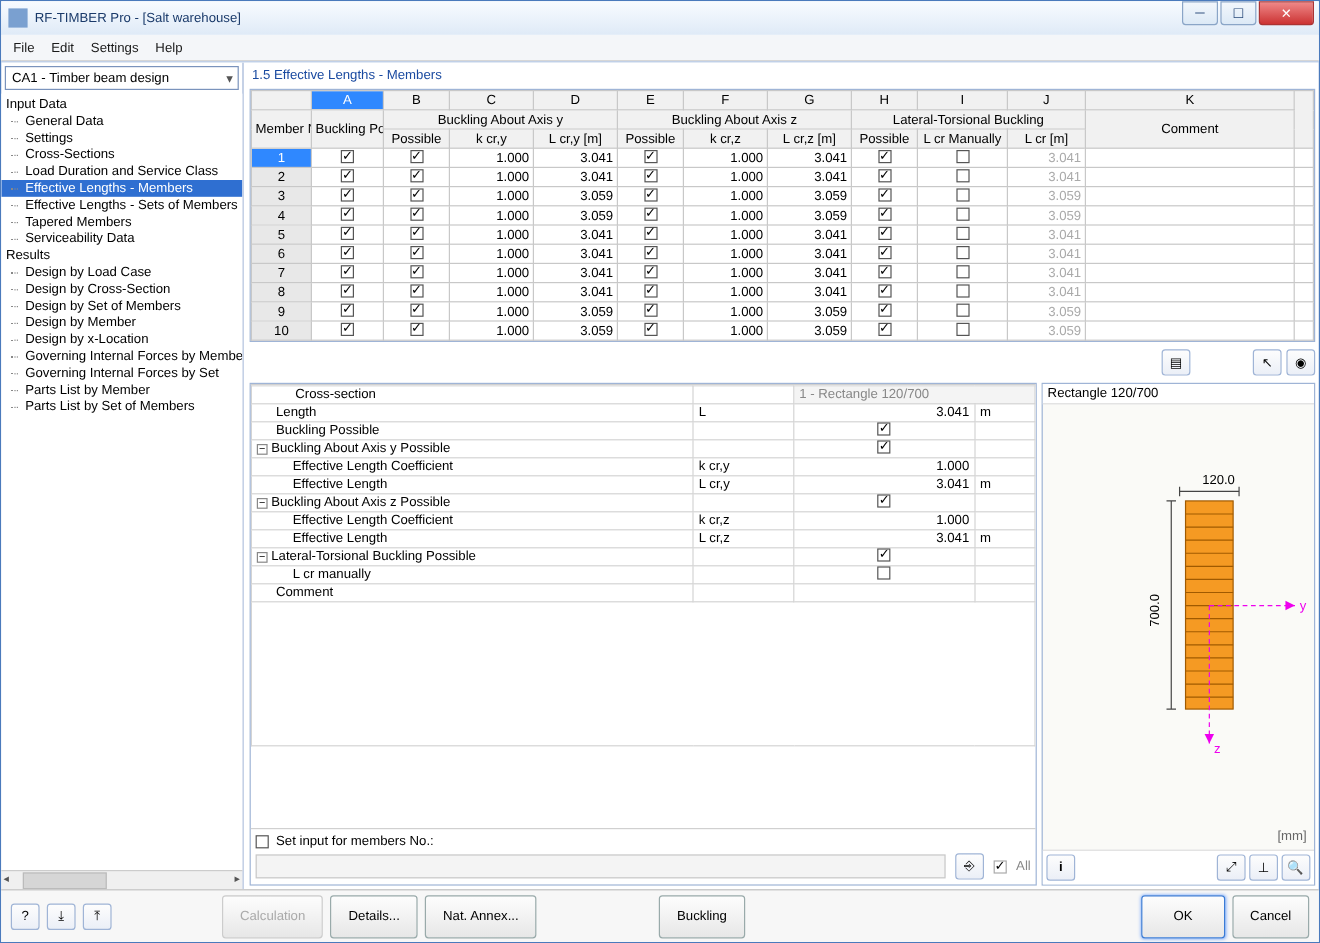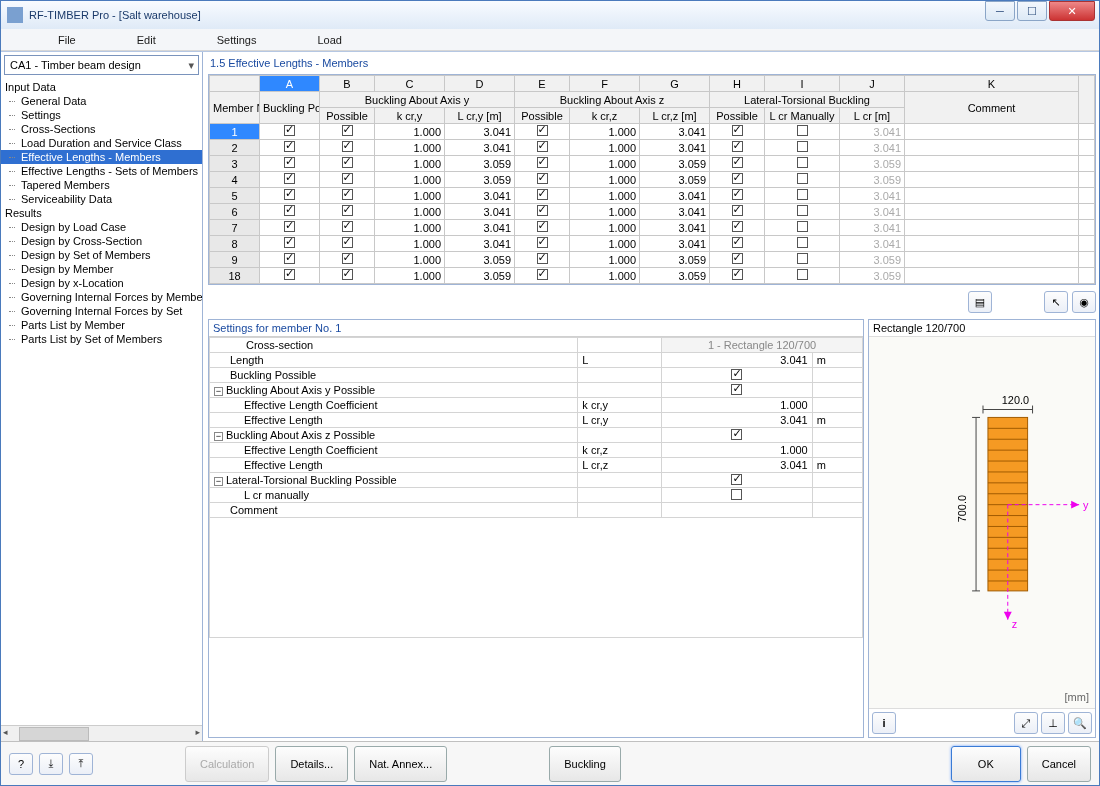--- a/index.html
+++ b/index.html
@@ -5,21 +5,21 @@
   * { box-sizing: border-box; font-family: "Segoe UI", Tahoma, sans-serif; font-size: 11px; }
   body { margin: 0; background: #fff; }
   .window { width: 1100px; height: 786px; border: 1px solid #4a7abc; display: flex; flex-direction: column; background: #fff; }
   .titlebar { height: 28px; background: linear-gradient(#f8fbff,#dfeaf7); display: flex; align-items: center; padding: 0 6px; position: relative; }
   .titlebar .icon { width: 16px; height: 16px; background: #7aa0d0; margin-right: 6px; }
   .titlebar .title { color: #1a3a6a; }
   .titlebar .btns { position: absolute; right: 4px; top: 0; display: flex; }
   .tb-btn { width: 30px; height: 20px; border: 1px solid #8aa5c7; background: linear-gradient(#f3f7fc,#dce9f6); border-radius: 0 0 3px 3px; margin-left: 2px; display: flex; align-items: center; justify-content: center; color: #2a4a7a; }
   .tb-close { width: 46px; background: linear-gradient(#e88,#c33); color: #fff; border-color: #a33; }
   .menubar { height: 22px; display: flex; align-items: center; gap: 14px; padding: 0 10px; background: #f4f6f9; border-bottom: 1px solid #d6d6d6; }
-  .menubar span { color: #1a1a1a; margin-left: 47px; }
+  .menubar span { color: #1a1a1a; }
   .content { flex: 1; display: flex; border-top: 1px solid #b5c7e3; overflow: hidden; }
   .left { width: 202px; display: flex; flex-direction: column; border-right: 1px solid #9fb4d6; justify-content: space-between; }
   .module-select { border: 1px solid #7a93bc; margin: 3px; height: 20px; display: flex; align-items: center; padding: 0 5px; background: #fff; position: relative; }
   .module-select:after { content: "▾"; position: absolute; right: 4px; color: #555; }
   .tree { flex: 1; background: #fff; padding: 2px 0; overflow: auto; }
   .tree .hdr { font-weight: 400; color: #000; padding: 1px 4px; }
   .tree .node { padding: 1px 4px 1px 20px; white-space: nowrap; overflow: hidden; position: relative; }
   .tree .node:before { content: ""; position: absolute; left: 8px; top: 7px; width: 6px; border-top: 1px dotted #888; }
   .tree .node.sel { background: #2f6fd1; color: #fff; }
   .hscroll { height: 16px; border-top: 1px solid #ccc; background: #f0f0f0; position: relative; }
@@ -81,21 +81,21 @@
       <div class="tb-btn">─</div>
       <div class="tb-btn">☐</div>
       <div class="tb-btn tb-close">✕</div>
     </div>
   </div>
 
   <div class="menubar">
     <span>File</span>
     <span>Edit</span>
     <span>Settings</span>
-    <span>Load</span>
+    <span>Help</span>
   </div>
 
   <div class="content">
 
     <div class="left">
       <div class="module-select">
         <span>CA1 - Timber beam design</span>
       </div>
       <div class="tree">
         <div class="hdr">Input Data</div>
@@ -313,21 +313,21 @@
                 <td><span class="chk on"></span></td>
                 <td style="text-align: right;">1.000</td>
                 <td style="text-align: right;">3.059</td>
                 <td><span class="chk on"></span></td>
                 <td><span class="chk"></span></td>
                 <td class="gray" style="text-align: right;">3.059</td>
                 <td></td>
                 <td></td>
               </tr>
               <tr>
-                <td class="rowhdr">18</td>
+                <td class="rowhdr">10</td>
                 <td><span class="chk on"></span></td>
                 <td><span class="chk on"></span></td>
                 <td style="text-align: right;">1.000</td>
                 <td style="text-align: right;">3.059</td>
                 <td><span class="chk on"></span></td>
                 <td style="text-align: right;">1.000</td>
                 <td style="text-align: right;">3.059</td>
                 <td><span class="chk on"></span></td>
                 <td><span class="chk"></span></td>
                 <td class="gray" style="text-align: right;">3.059</td>
@@ -340,28 +340,27 @@
 
       <div class="toolbar-right" style="position:relative;">
         <div class="icon-btn" style="position:absolute; left:auto; right:104px;">▤</div>
         <div style="flex:1"></div>
         <div class="icon-btn">↖</div>
         <div class="icon-btn">◉</div>
       </div>
 
       <div class="lower">
         <div class="settings-pane">
-          <div class="sp-title">Settings for member No. 1</div>
           <div class="settings-grid">
             <table class="props">
               <tbody>
                   <tr>
                     <td class="lbl" style="padding-left:36px">Cross-section</td>
                     <td class="sym"></td>
-                    <td class="val valbox" colspan="2" style="text-align:center">1 - Rectangle 120/700</td>
+                    <td class="val valbox" colspan="2" style="text-align:left">1 - Rectangle 120/700</td>
                   </tr>
               <tr>
                     <td class="lbl" style="padding-left:20px">Length</td>
                     <td class="sym">L</td>
                     <td class="val">3.041</td>
                     <td class="unit">m</td>
                   </tr>
               <tr>
                     <td class="lbl" style="padding-left:20px">Buckling Possible</td>
                     <td class="sym"></td>
@@ -420,20 +419,32 @@
                     <td class="lbl" style="padding-left:20px">Comment</td>
                     <td class="sym"></td>
                     <td class="val"></td>
                     <td class="unit"></td>
                   </tr>
               <tr>
                     <td colspan="4" style="height:120px"></td>
                   </tr>
             </tbody>
               </table>
+          </div>
+          <div class="setinput">
+            <div class="row1">
+              <span class="chk"></span>
+              <span>Set input for members No.:</span>
+            </div>
+            <div class="row2">
+              <input type="text" disabled="" style="">
+              <div class="icon-btn">⎆</div>
+              <span class="chk on" style="border-color:#aaa"></span>
+              <span style="color:#888">All</span>
+            </div>
           </div>
         </div>
 
         <div class="preview">
           <div class="pv-title">Rectangle 120/700</div>
           <svg viewBox="0 0 228 300">
             <text x="134" y="30" font-size="10">120.0</text>
             <line x1="115" y1="36" x2="165" y2="36" stroke="#444"></line>
             <line x1="115" y1="32" x2="115" y2="40" stroke="#444"></line>
             <line x1="165" y1="32" x2="165" y2="40" stroke="#444"></line>

